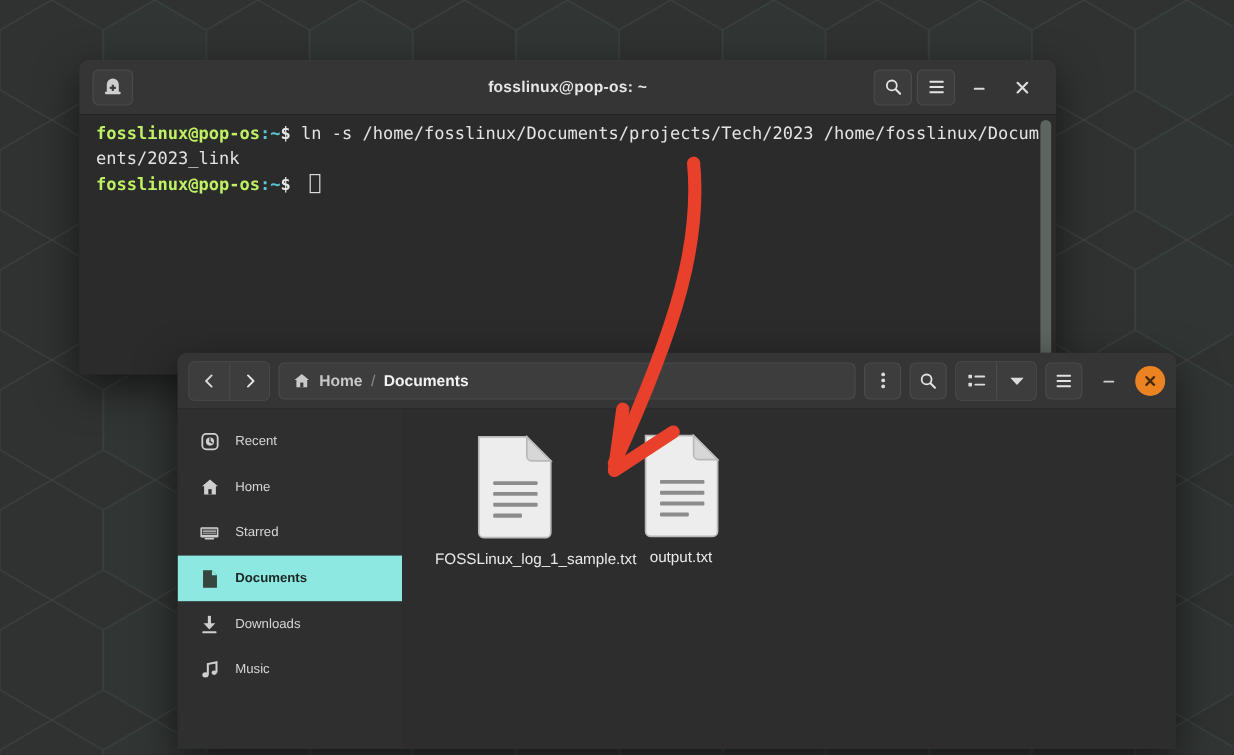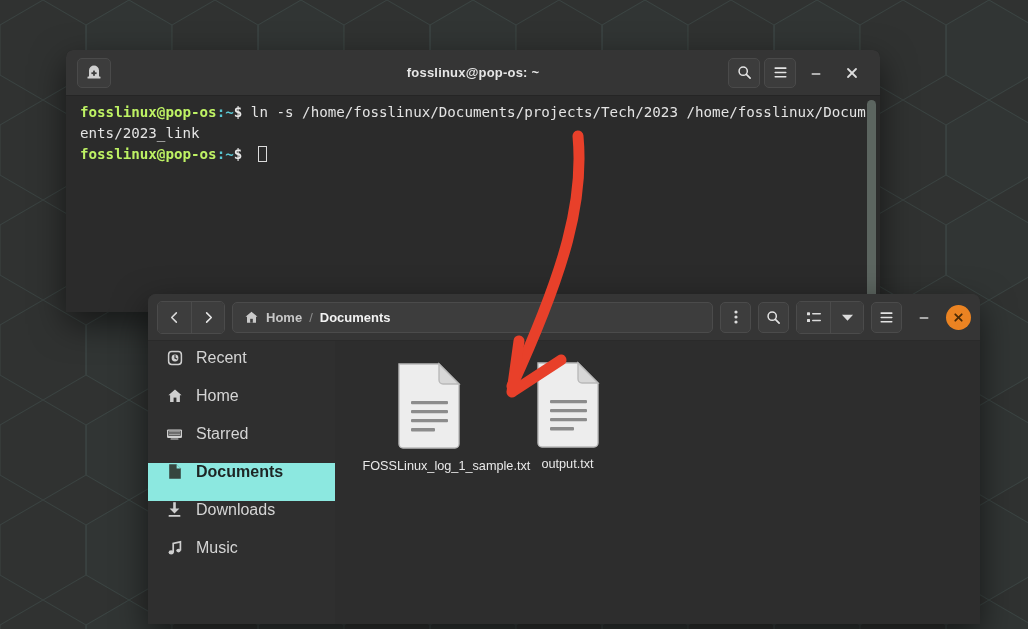--- a/index.html
+++ b/index.html
@@ -118,22 +118,22 @@
     width:25px;height:25px;border-radius:50%;
     background:#eb8322; color:#4a2a06;
     display:flex;align-items:center;justify-content:center;
     font-size:15px; font-weight:bold; line-height:1;
   }
 
   #fm-body{ display:flex; height:283px; }
 
   #sidebar{ width:187px; background:#2f2f2f; padding-top:8px; flex:0 0 187px; }
   .side-item{
-    height:38px; display:flex; gap:13px;
-    padding-left:18px; color:#d5d5d5; font-size:16px;
+    height:38px; display:flex; align-items:center; gap:13px;
+    padding-left:18px; color:#d5d5d5; font-size:11px;
   }
   .side-item.active{ background:#8ce8e0; color:#1d2524; font-weight:bold; }
   .side-ico{ width:17px; height:17px; display:flex; align-items:center; justify-content:center; flex:0 0 17px; }
 
   #content{ flex:1; background:#2d2d2d; padding:14px 0 0 0; position:relative; }
   .grid{ display:flex; flex-wrap:wrap; align-content:flex-start; padding-left:24px; }
   .cell{
     width:139px; padding-top:4px;
     display:flex; flex-direction:column; align-items:center;
     margin-bottom:10px;

